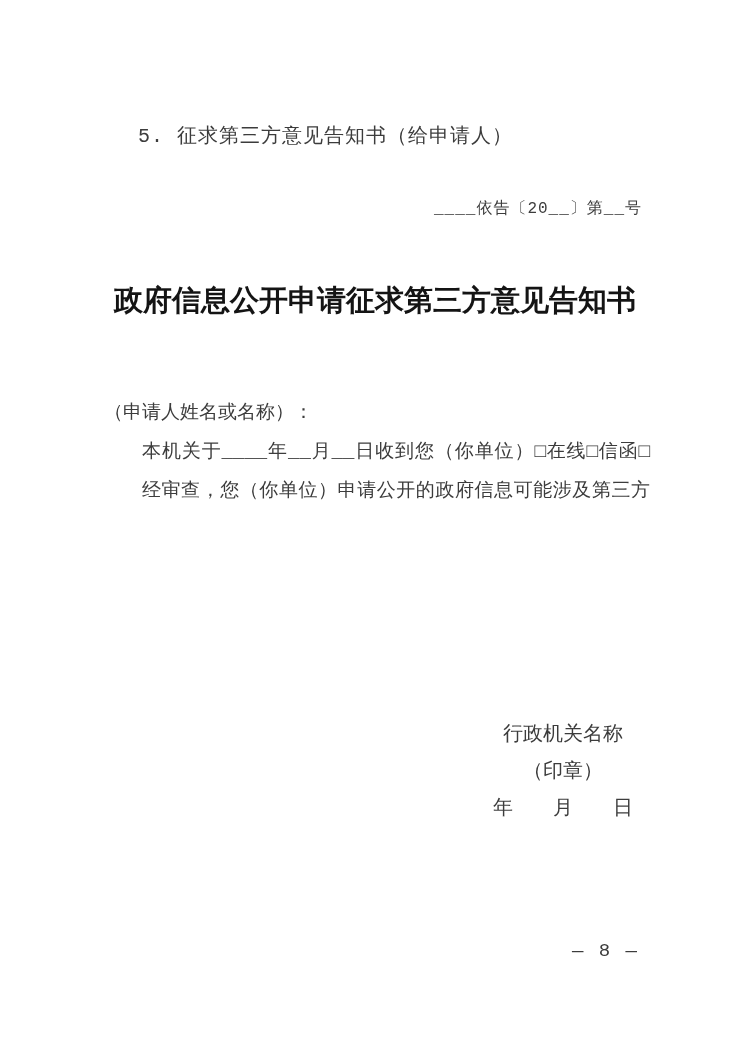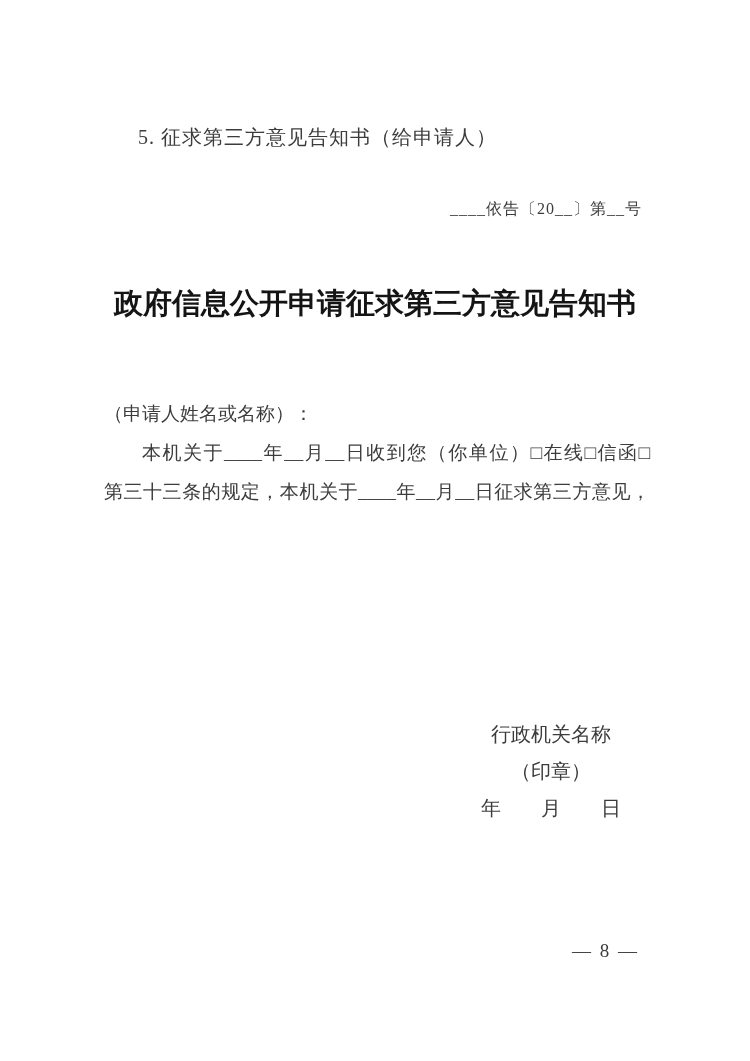--- a/index.html
+++ b/index.html
@@ -6,21 +6,21 @@
     margin: 0;
     padding: 0;
     background: #ffffff;
   }
   .page {
     position: relative;
     width: 750px;
     height: 1061px;
     background: #ffffff;
     overflow: hidden;
-    font-family: Liberation Serif, serif;
+    font-family: Liberation Mono, monospace;
     color: #3c3c3c;
   }
   .item-heading {
     position: absolute;
     left: 138px;
     top: 123px;
     font-size: 20px;
     line-height: 28px;
     letter-spacing: 1px;
     white-space: nowrap;
@@ -64,21 +64,21 @@
     white-space: normal;
     text-align: justify;
     text-align-last: justify;
   }
   .body .line.indent {
     text-indent: 38px;
   }
   .signature {
     position: absolute;
     top: 716px;
-    right: 104px;
+    right: 92px;
     width: 190px;
     text-align: center;
     font-size: 20px;
     line-height: 37px;
   }
   .sig-line {
     white-space: nowrap;
   }
   .page-number {
     position: absolute;
@@ -98,21 +98,21 @@
 
   <div class="item-heading">5. 征求第三方意见告知书（给申请人）</div>
 
   <div class="doc-number">____依告〔20__〕第__号</div>
 
   <h1 class="title">政府信息公开申请征求第三方意见告知书</h1>
 
   <div class="body">
     <div class="line">（申请人姓名或名称）：</div>
     <div class="line indent fill">本机关于____年__月__日收到您（你单位）□在线□信函□</div>
-    <div class="line fill">第三十三条的规定，本机关于____年__月__日征求第三方意见，</div>
+    <div class="line indent fill">经审查，您（你单位）申请公开的政府信息可能涉及第三方</div>
   </div>
 
   <div class="signature">
     <div class="sig-line">行政机关名称</div>
     <div class="sig-line">（印章）</div>
     <div class="sig-line">年　　月　　日</div>
   </div>
 
   <div class="page-number">— 8 —</div>
 

